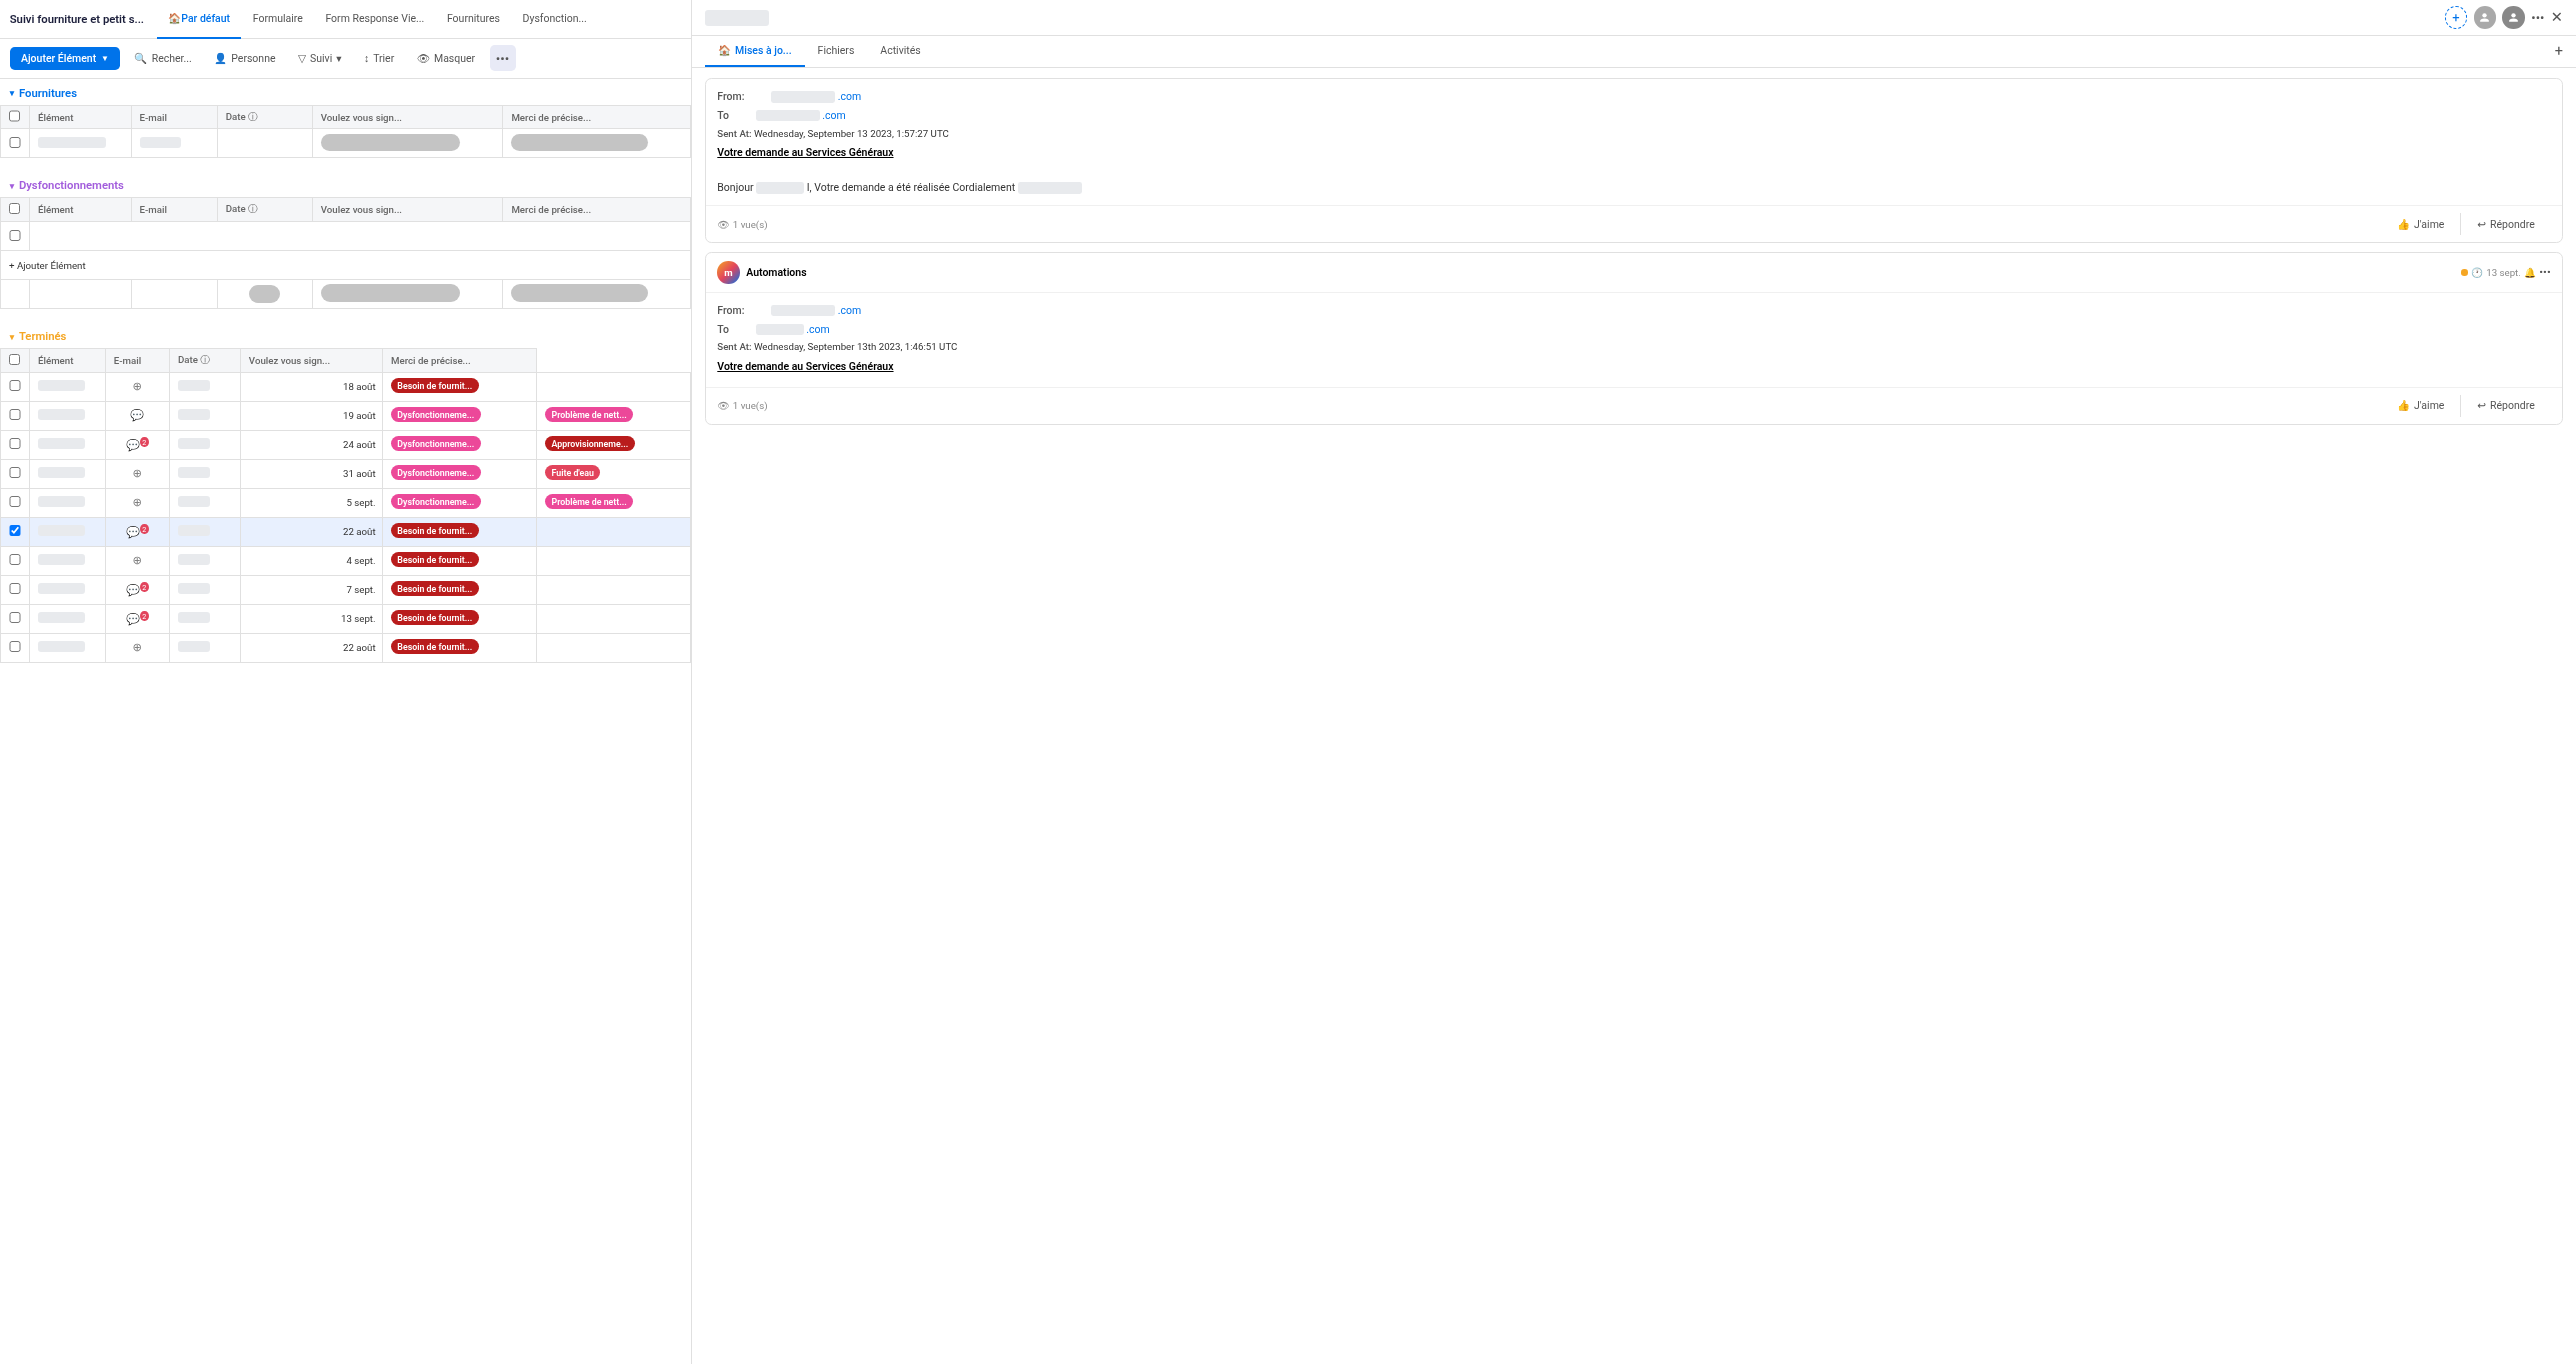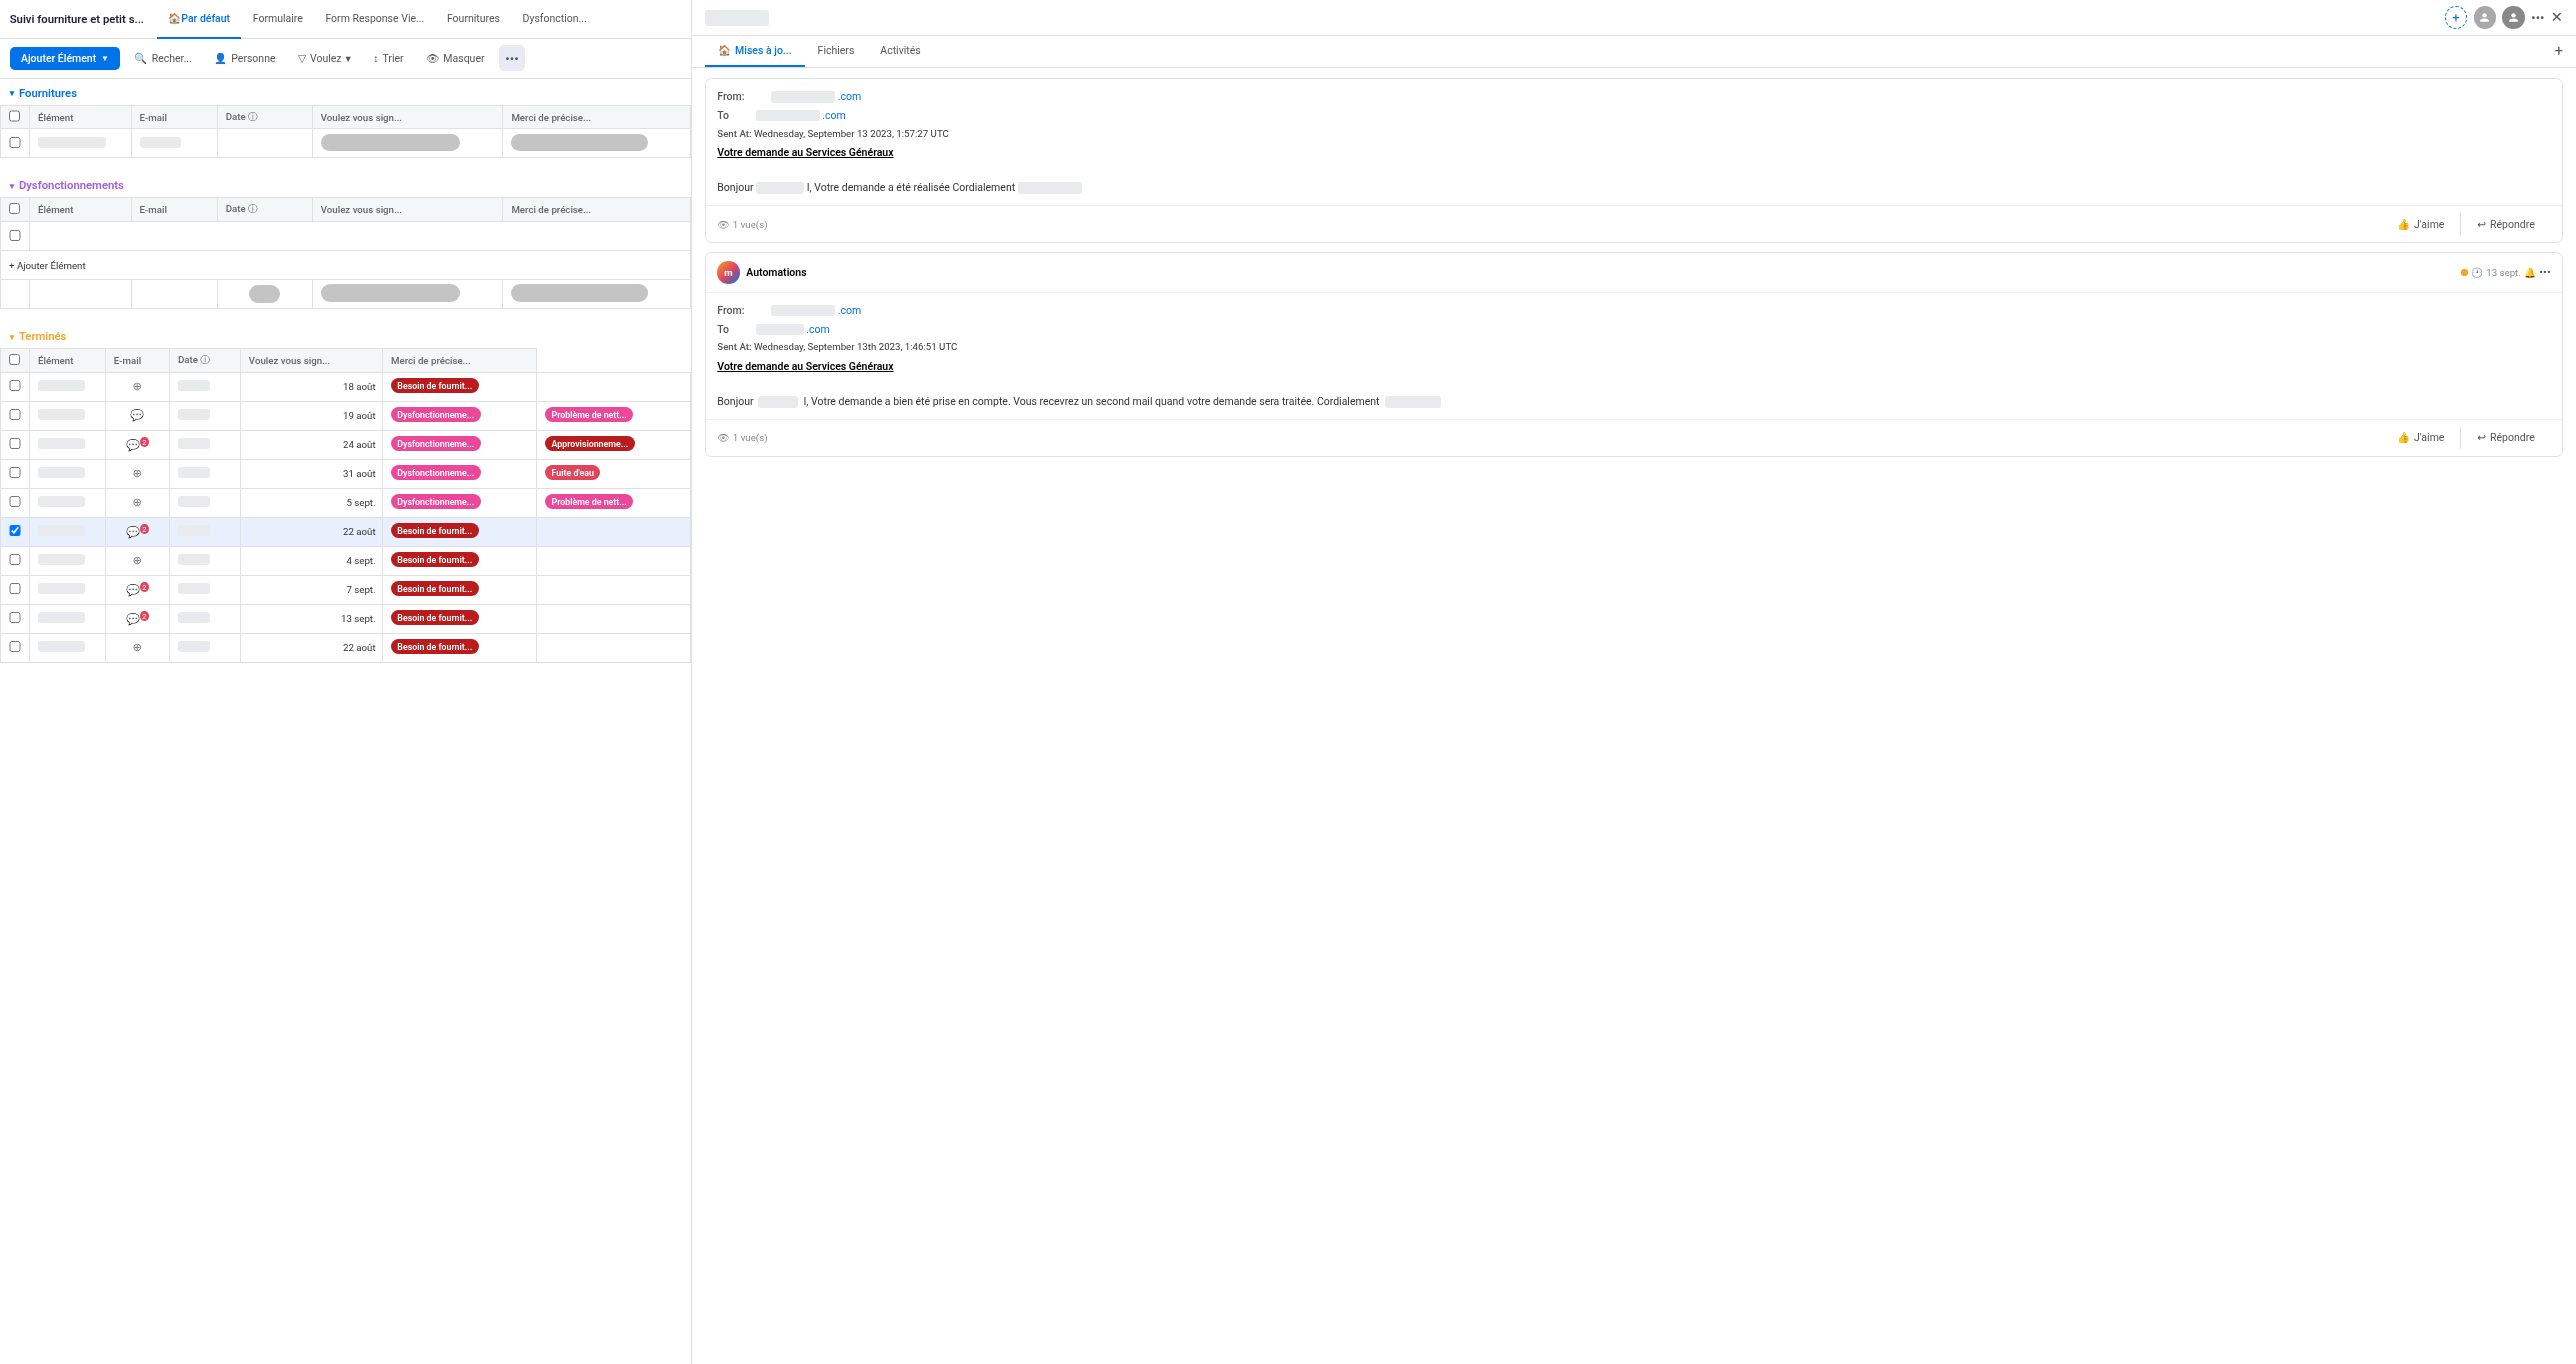--- a/index.html
+++ b/index.html
@@ -137,21 +137,21 @@
     <button class="toolbar-btn">
       <span>🔍</span>
       <span>Recher...</span>
     </button>
     <button class="toolbar-btn">
       <span>👤</span>
       <span>Personne</span>
     </button>
     <button class="toolbar-btn">
       <span>▽</span>
-      <span>Voulez</span>
+      <span>Suivi</span>
       <span>▾</span>
     </button>
     <button class="toolbar-btn">
       <span>↕</span>
       <span>Trier</span>
     </button>
     <button class="toolbar-btn">
       <span>👁</span>
       <span>Masquer</span>
     </button>
@@ -454,26 +454,20 @@
           <span class="email-value">
             <span class="email-value-gray" style="width:48px;"></span>
             <span>.com</span>
           </span>
         </div>
         <div class="email-field email-sent">
           <span class="email-label">Sent At:</span>
           <span>Wednesday, September 13th 2023, 1:46:51 UTC</span>
         </div>
         <div class="email-subject">Votre demande au Services Généraux</div>
-        <div class="email-text">
-          <span>Bonjour</span>
-          <span class="email-text-gray" style="width:40px;margin:0 2.4px;"></span>
-          <span>I, Votre demande a bien été prise en compte. Vous recevrez un second mail quand votre demande sera traitée. Cordialement</span>
-          <span class="email-text-gray" style="width:56px;margin-left:2.4px;"></span>
-        </div>
       </div>
       <div class="email-footer">
         <div class="views-count">
           <span>👁</span>
           <span>1 vue(s)</span>
         </div>
         <div class="action-btns">
           <button class="action-btn">
             <span>👍</span>
             <span>J'aime</span>

